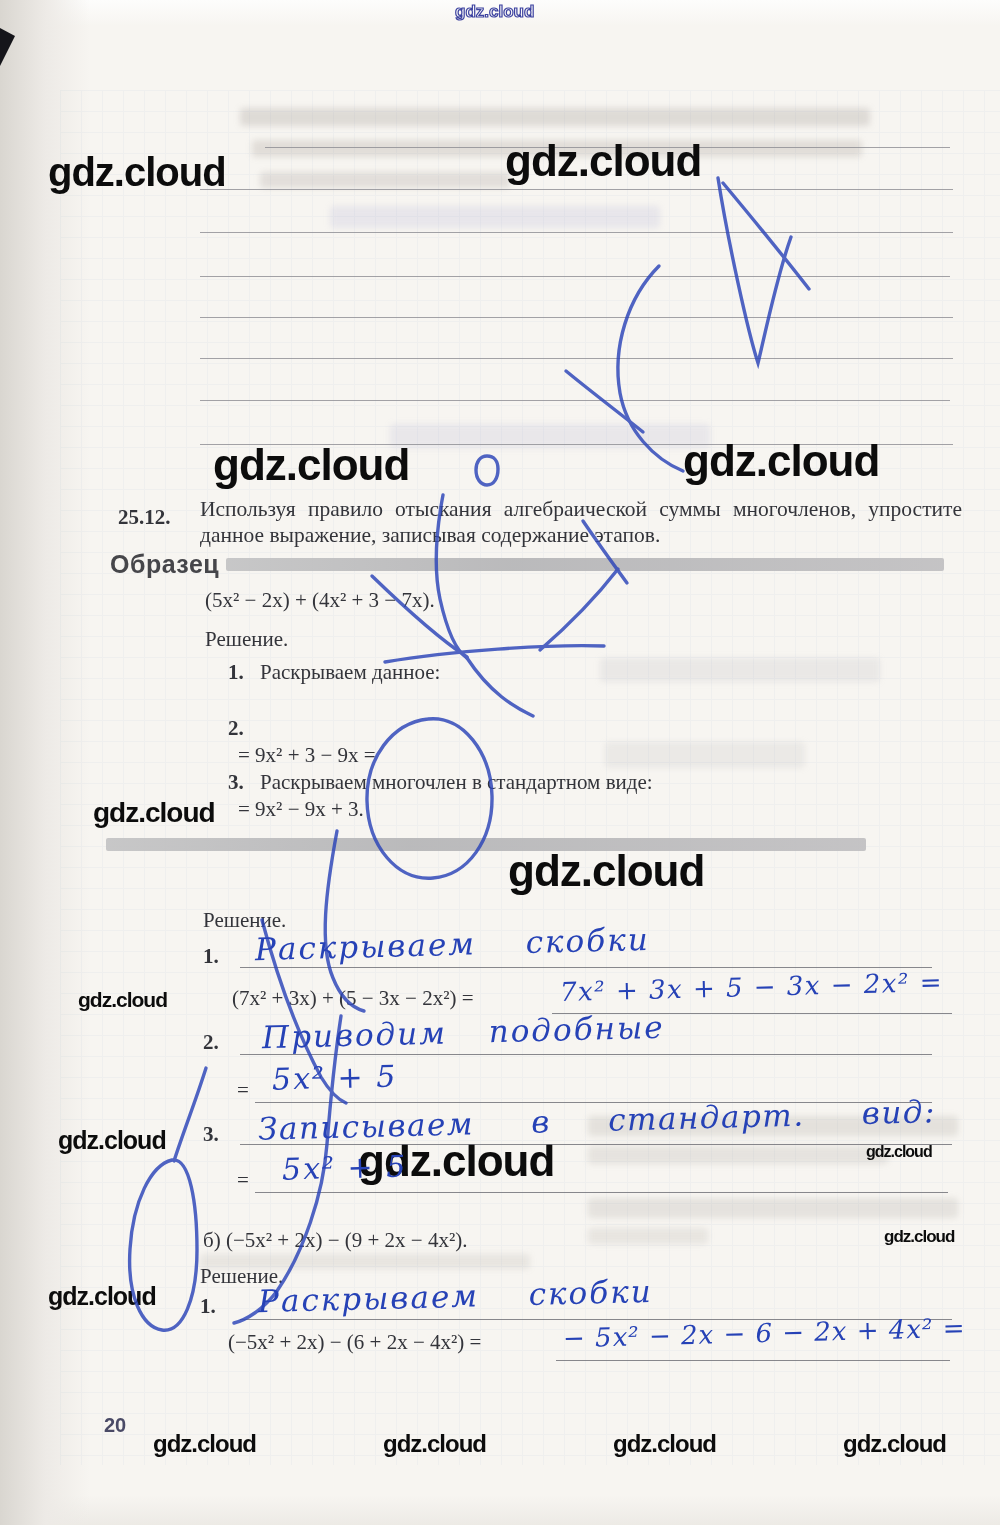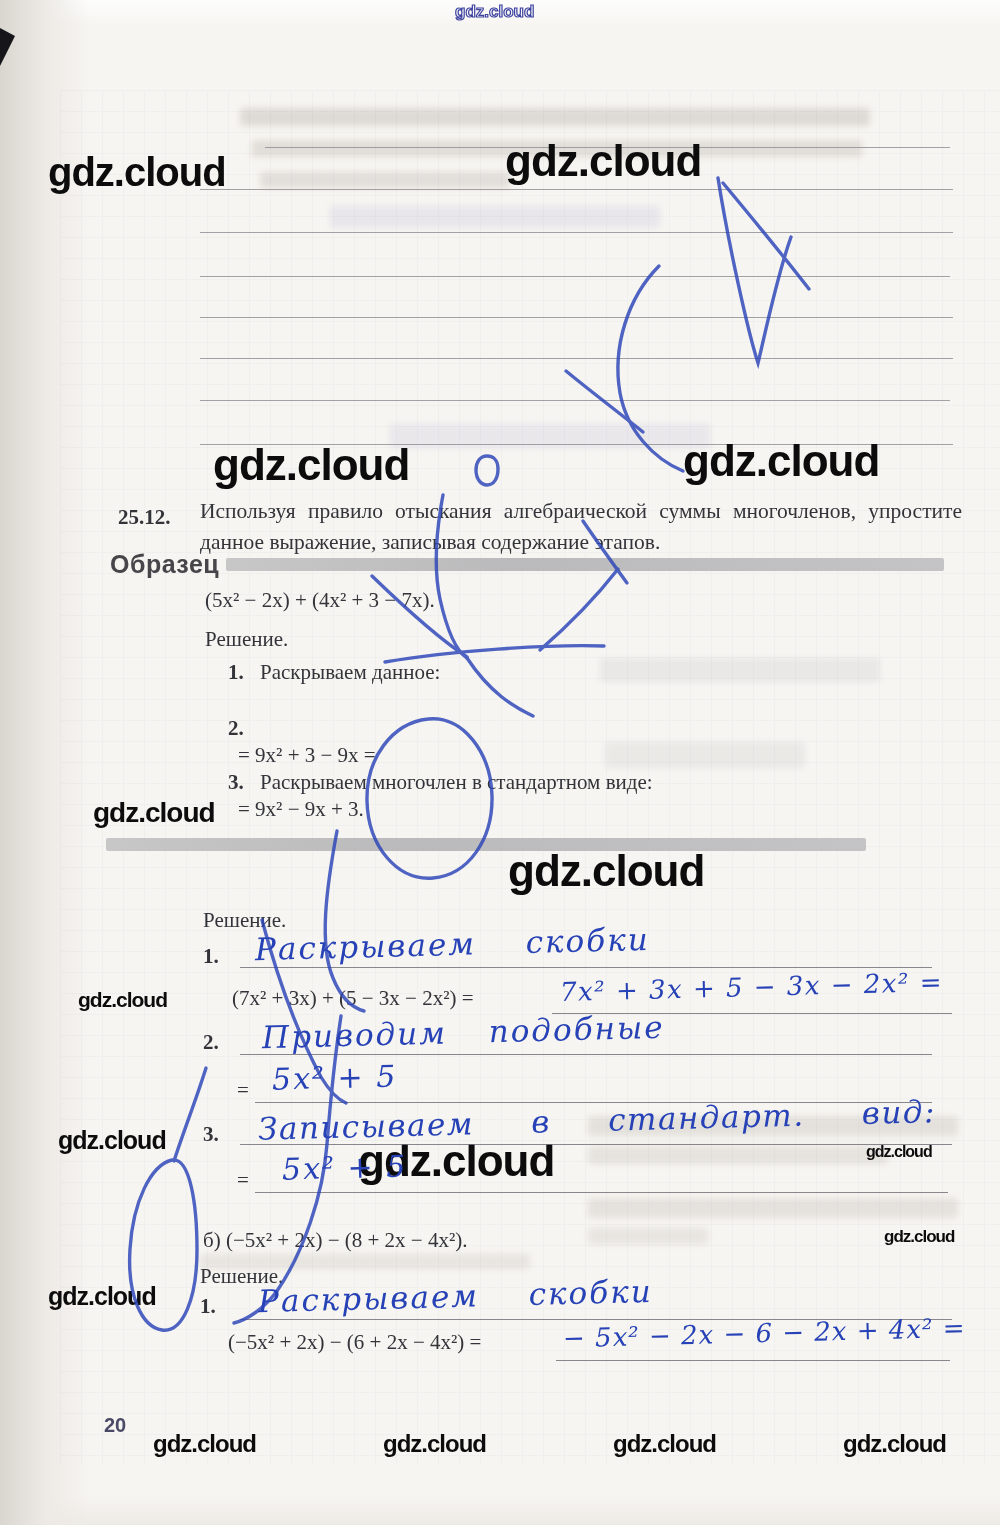--- a/index.html
+++ b/index.html
@@ -23,21 +23,21 @@
   .bold{font-weight:bold;}
   .sans-bold{position:absolute;font-family:"Liberation Sans", sans-serif;font-weight:bold;
       font-size:25px;color:#46464a;letter-spacing:.5px;}
   .bar{position:absolute;height:13px;background:linear-gradient(90deg,#c3c3c4,#b5b5b7 40%,#c0bfc1);border-radius:2px;opacity:.92;}
   .rule{position:absolute;height:0;border-top:1.6px solid #73737a;opacity:.85;}
   .rule-light{position:absolute;height:0;border-top:1.4px solid #8c8c92;opacity:.8;}
   .hand{position:absolute;font-family:"DejaVu Serif", serif;font-style:italic;color:#2642b6;
         white-space:nowrap;transform:rotate(-1.5deg);}
   .bleed{position:absolute;filter:blur(3px);border-radius:4px;pointer-events:none;}
   .num-task{font-weight:bold;}
-  .task-par{position:absolute;width:762px;font-size:21.5px;text-align:justify;line-height:31px;white-space:normal;}
+  .task-par{position:absolute;width:762px;font-size:21.5px;text-align:justify;line-height:26px;white-space:normal;}
   .footer-num{position:absolute;font-family:"Liberation Sans", sans-serif;font-weight:bold;
       font-size:20px;color:#4a4a66;}
   svg.ink{position:absolute;left:0;top:0;pointer-events:none;}
 </style>
 </head>
 <body>
 
 <div class="page">
 
   <div class="paper-shade"></div>
@@ -124,21 +124,21 @@
   <div class="hand" style="left:272px;top:1060px;font-size:30px;letter-spacing:2px">5x² + 5</div>
 
   <div class="ser bold" style="left:203px;top:1122px">3.</div>
   <div class="rule" style="left:240px;top:1144px;width:712px"></div>
   <div class="hand" style="left:258px;top:1102px;font-size:31px;letter-spacing:1.5px;word-spacing:46px">Записываем в стандарт. вид:</div>
 
   <div class="ser" style="left:237px;top:1168px">=</div>
   <div class="rule" style="left:255px;top:1192px;width:693px"></div>
   <div class="hand" style="left:282px;top:1150px;font-size:30px;letter-spacing:2px">5x² + 5</div>
 
-  <div class="ser" style="left:203px;top:1228px">б) (−5x² + 2x) − (8 + 2x − 4x²).</div>
+  <div class="ser" style="left:203px;top:1228px">б) (−5x² + 2x) − (9 + 2x − 4x²).</div>
   <div class="ser" style="left:200px;top:1264px">Решение.</div>
 
   <div class="ser bold" style="left:200px;top:1294px">1.</div>
   <div class="rule" style="left:240px;top:1319px;width:712px"></div>
   <div class="hand" style="left:258px;top:1278px;font-size:31px;letter-spacing:2px;word-spacing:38px">Раскрываем скобки</div>
 
   <div class="ser" style="left:228px;top:1330px">(−5x² + 2x) − (6 + 2x − 4x²) =</div>
   <div class="rule" style="left:556px;top:1360px;width:394px"></div>
   <div class="hand" style="left:563px;top:1318px;font-size:26px;letter-spacing:1px">− 5x² − 2x − 6 − 2x + 4x² =</div>
 

